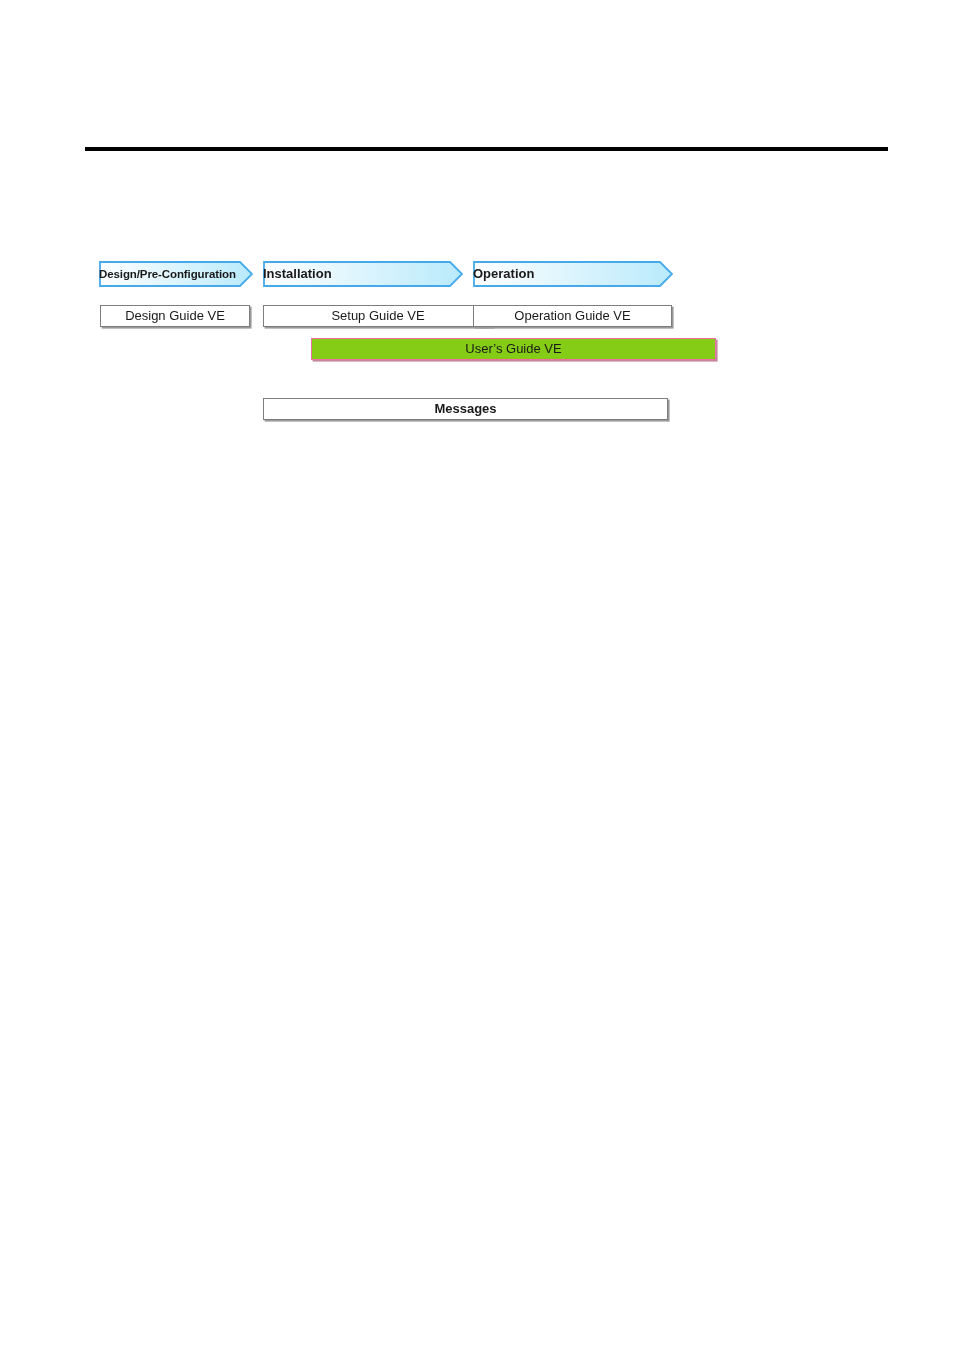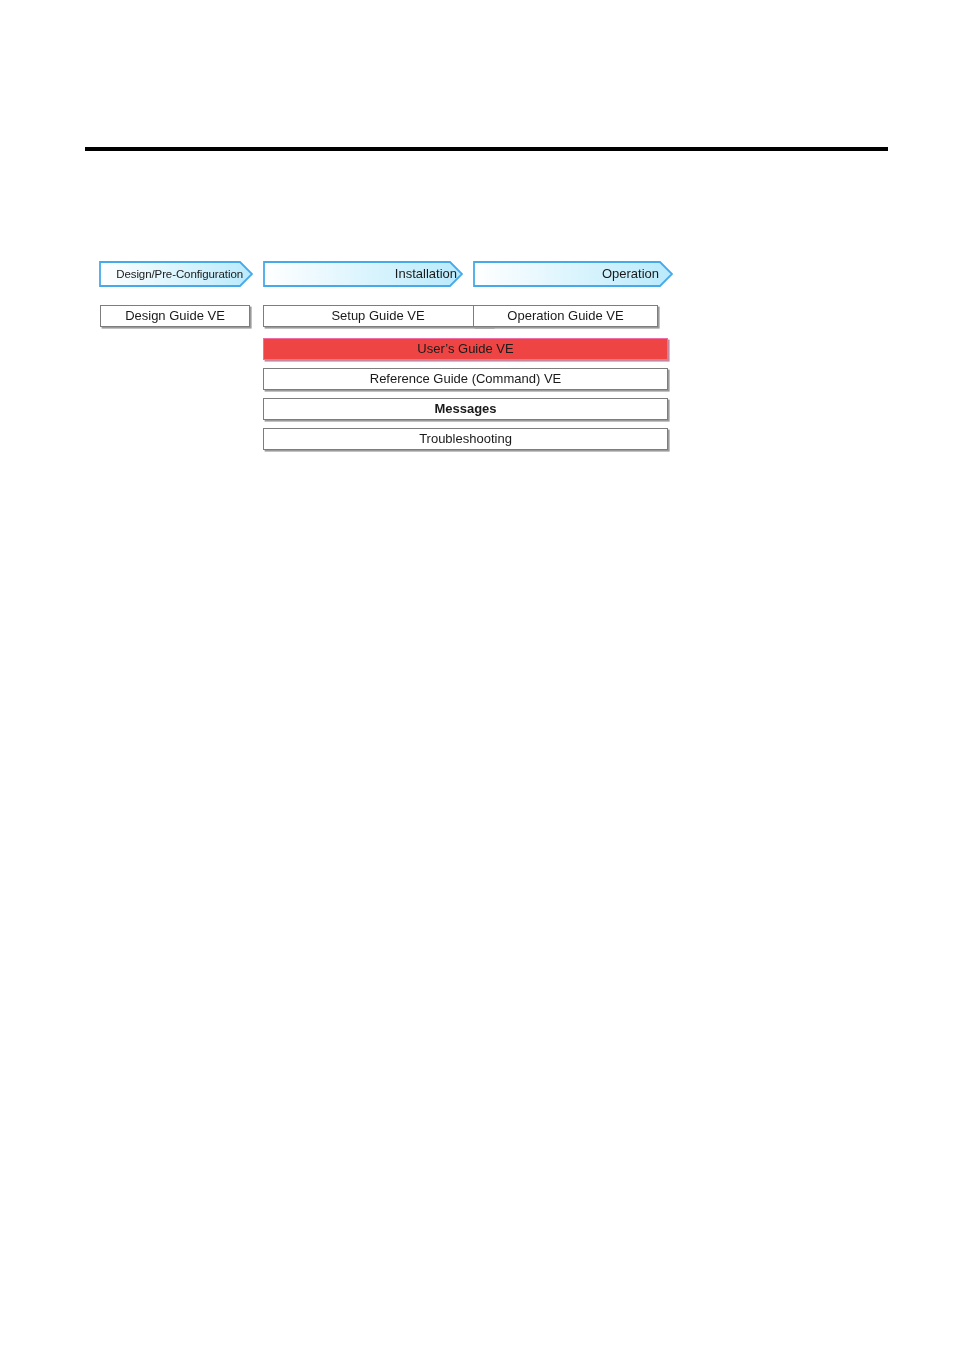--- a/index.html
+++ b/index.html
@@ -45,57 +45,59 @@
     left: 0;
     top: 0;
     display: block;
   }
   .phase .phase-label {
     position: absolute;
     left: 0;
     top: 0;
     height: 26px;
     line-height: 26px;
-    text-align: right;
+    text-align: left;
     color: #1a1a1a;
     white-space: nowrap;
     font-size: 13px;
+    font-weight: bold;
   }
 
   .phase-design       { left: 99px;  top: 261px; width: 154px; }
   .phase-design .phase-label  { width: 144px; font-size: 11.5px; letter-spacing: -0.1px; }
   .phase-install      { left: 263px; top: 261px; width: 200px; }
-  .phase-install .phase-label { width: 186px; padding-left: 8px; }
+  .phase-install .phase-label { width: 186px; }
   .phase-operation    { left: 473px; top: 261px; width: 200px; }
   .phase-operation .phase-label { width: 186px; }
 
   
   .doc-box {
     position: absolute;
     box-sizing: border-box;
     height: 22px;
     line-height: 20px;
     text-align: center;
     font-size: 13px;
     color: #1a1a1a;
     background: #ffffff;
     border: 1px solid #7d7d7d;
     box-shadow: 1.6px 1.6px 0 0 #9a9a9a;
     white-space: nowrap;
     overflow: hidden;
   }
   .doc-box.highlight {
-    background: #ef4444;
+    background: #84cc16;
     border: 1.6px solid #ef6ea3;
     box-shadow: 1.6px 1.6px 0 0 #c7889f;
+    margin-left: 48px;
   }
 
   .box-design      { left: 100px; top: 305px; width: 150px; }
   .box-setup       { left: 263px; top: 305px; width: 230px; }
-  .box-operation   { left: 473px; top: 305px; width: 185px; }
+  .box-operation   { left: 473px; top: 305px; width: 199px; }
   .box-users       { left: 263px; top: 338px; width: 405px; }
   .box-reference   { left: 263px; top: 368px; width: 405px; }
   .box-messages    { left: 263px; top: 398px; width: 405px; font-weight: bold; }
   .box-trouble     { left: 263px; top: 428px; width: 405px; }
 </style>
 </head>
 <body>
 
 <div class="page-rule"></div>
 
@@ -141,19 +143,17 @@
   </div>
 
   <div class="doc-box box-design">Design Guide VE</div>
 
   <div class="doc-box box-setup">Setup Guide VE</div>
 
   <div class="doc-box box-operation">Operation Guide VE</div>
 
   <div class="doc-box box-users highlight">User’s Guide VE</div>
 
-  <div class="doc-box box-reference">Reference Guide (Command) VE</div>
 
   <div class="doc-box box-messages">Messages</div>
 
-  <div class="doc-box box-trouble">Troubleshooting</div>
 
 </div>
 
 </body></html>

